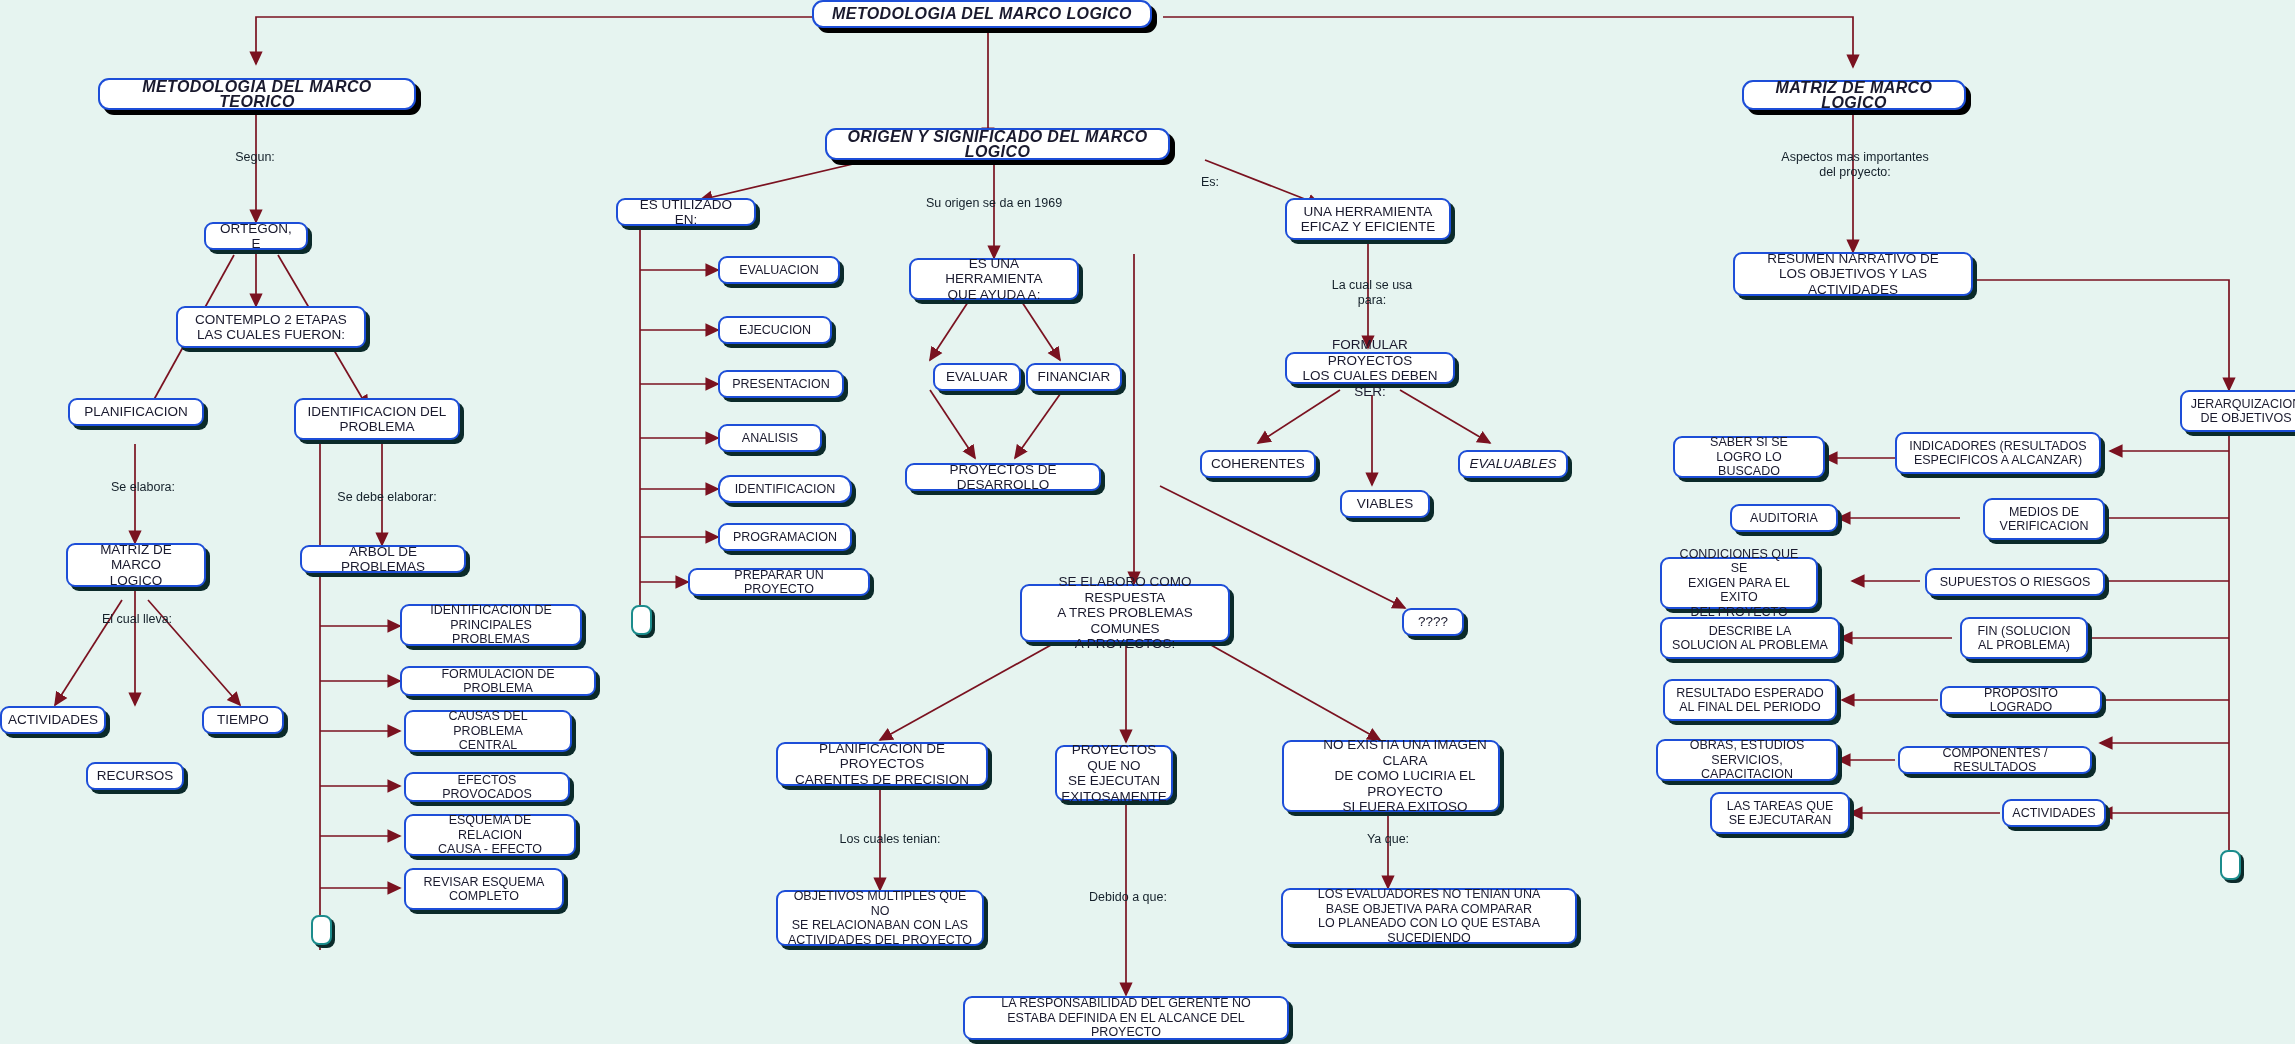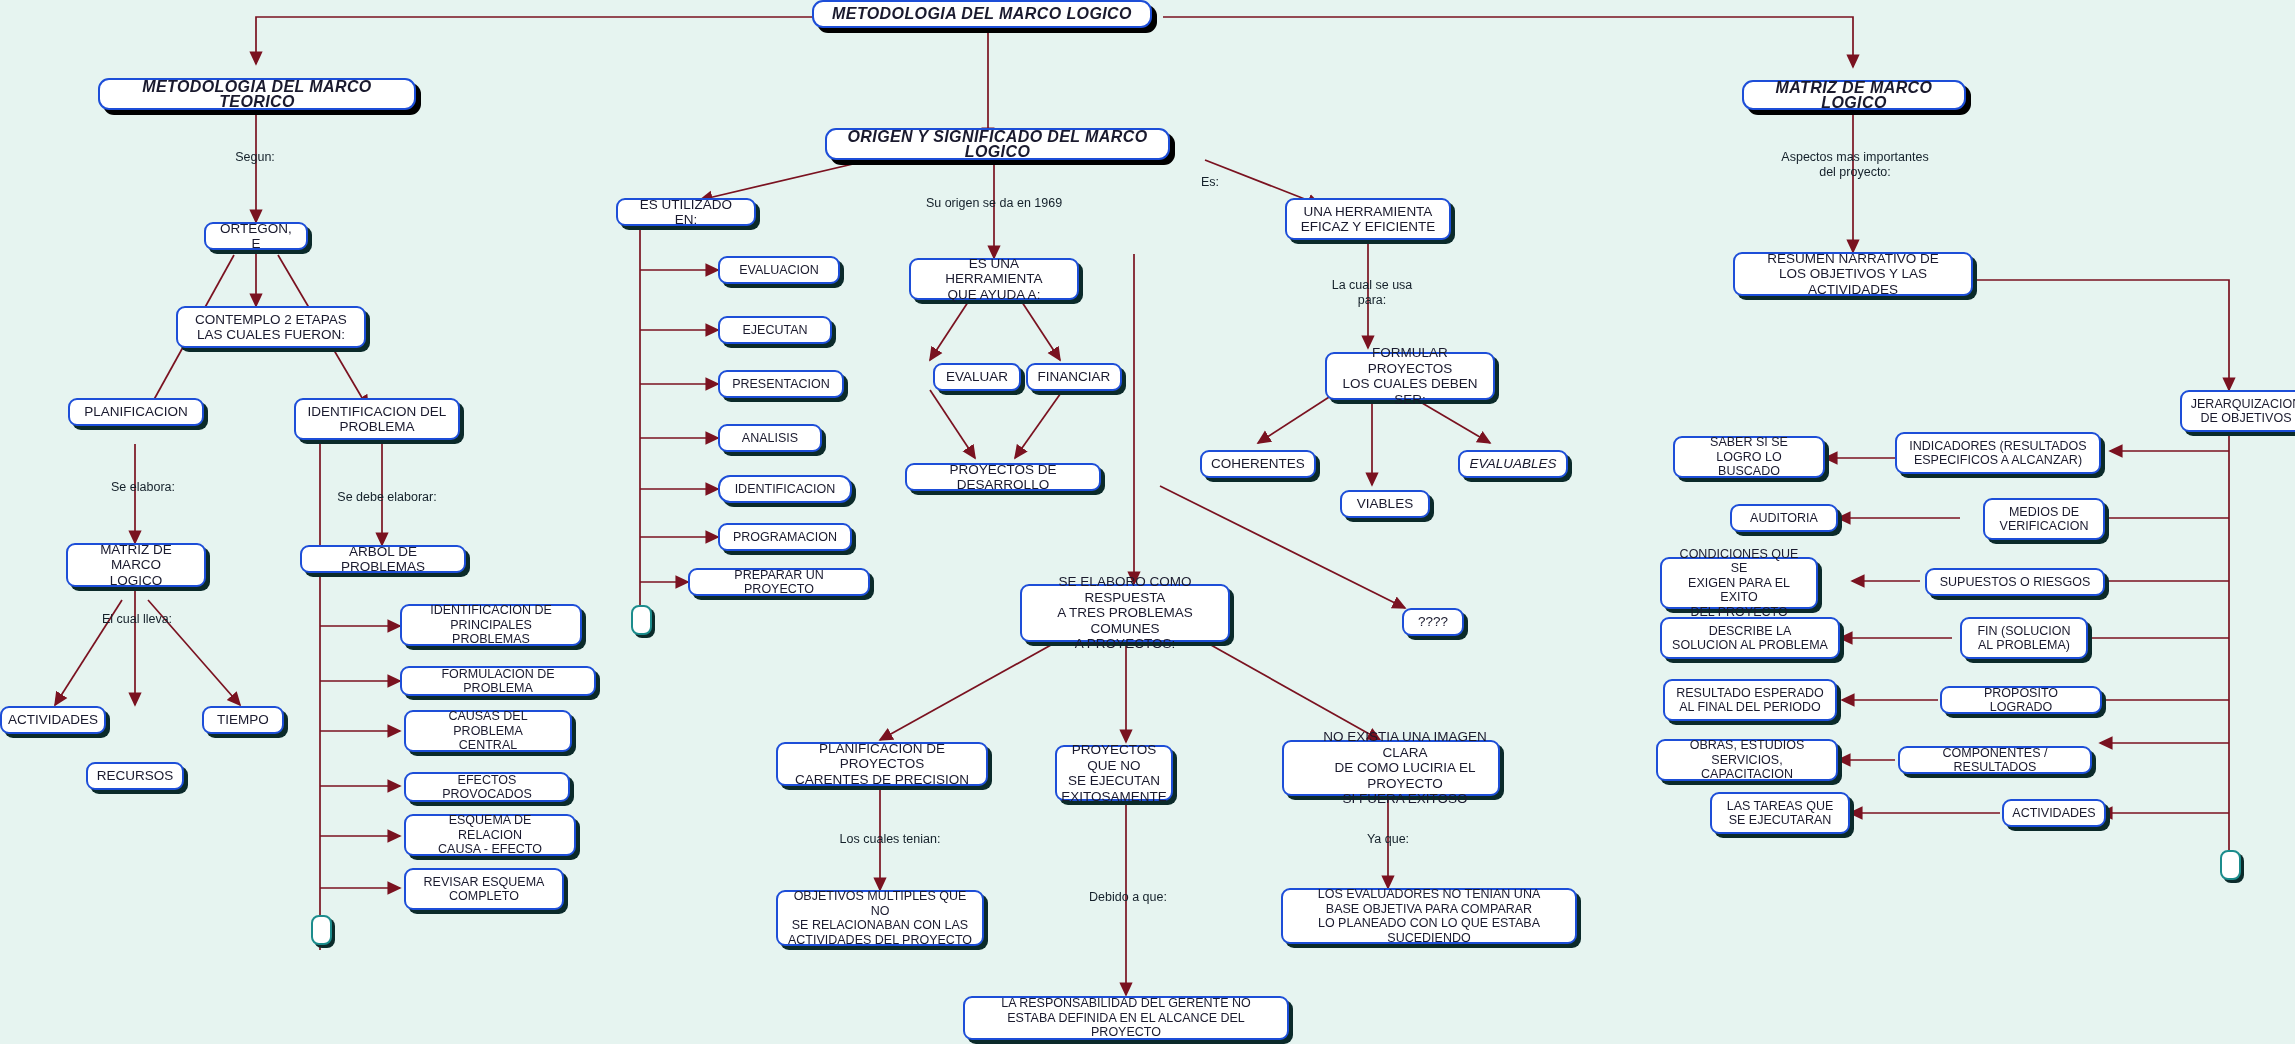--- a/index.html
+++ b/index.html
@@ -204,21 +204,21 @@
 COMPLETO</div>
 
   <div class="stub" style="left:311px;top:915px;"></div>
 
   <div class="node title" style="left:825px;top:128px;width:345px;height:32px;">ORIGEN Y SIGNIFICADO DEL MARCO LOGICO</div>
 
   <div class="node" style="left:616px;top:198px;width:140px;height:28px;">ES UTILIZADO EN:</div>
 
   <div class="node small" style="left:718px;top:256px;width:122px;height:28px;">EVALUACION</div>
 
-  <div class="node small" style="left:718px;top:316px;width:114px;height:28px;">EJECUTAN</div>
+  <div class="node small" style="left:718px;top:316px;width:114px;height:28px;">EJECUCION</div>
 
   <div class="node small" style="left:718px;top:370px;width:126px;height:28px;">PRESENTACION</div>
 
   <div class="node small" style="left:718px;top:424px;width:104px;height:28px;">ANALISIS</div>
 
   <div class="node small" style="left:718px;top:475px;width:134px;height:28px;border-radius:12px;">IDENTIFICACION</div>
 
   <div class="node small" style="left:718px;top:523px;width:134px;height:28px;">PROGRAMACION</div>
 
   <div class="node small" style="left:688px;top:568px;width:182px;height:28px;">PREPARAR UN PROYECTO</div>
@@ -237,21 +237,21 @@
   <div class="node" style="left:905px;top:463px;width:196px;height:28px;">PROYECTOS DE DESARROLLO</div>
 
   <div class="lbl" style="left:1180px;top:175px;width:60px;">Es:</div>
 
   <div class="node" style="left:1285px;top:198px;width:166px;height:42px;">UNA HERRAMIENTA
 EFICAZ Y EFICIENTE</div>
 
   <div class="lbl" style="left:1308px;top:278px;width:128px;">La cual se usa
 para:</div>
 
-  <div class="node" style="left:1285px;top:352px;width:170px;height:48px;margin-left:40px;">FORMULAR PROYECTOS
+  <div class="node" style="left:1285px;top:352px;width:170px;height:32px;">FORMULAR PROYECTOS
 LOS CUALES DEBEN SER:</div>
 
   <div class="node" style="left:1200px;top:450px;width:116px;height:28px;">COHERENTES</div>
 
   <div class="node" style="left:1340px;top:490px;width:90px;height:28px;">VIABLES</div>
 
   <div class="node" style="left:1458px;top:450px;width:110px;height:28px;font-style:italic;">EVALUABLES</div>
 
   <div class="node" style="left:1402px;top:608px;width:62px;height:28px;">????</div>
 
@@ -259,21 +259,21 @@
 A TRES PROBLEMAS COMUNES
 A PROYECTOS:</div>
 
   <div class="node" style="left:776px;top:742px;width:212px;height:44px;">PLANIFICACION DE PROYECTOS
 CARENTES DE PRECISION</div>
 
   <div class="node" style="left:1055px;top:745px;width:118px;height:56px;">PROYECTOS QUE NO
 SE EJECUTAN
 EXITOSAMENTE</div>
 
-  <div class="node" style="left:1282px;top:740px;width:218px;height:56px;padding-left:37px;">NO EXISTIA UNA IMAGEN CLARA
+  <div class="node" style="left:1282px;top:740px;width:218px;height:72px;padding-left:37px;">NO EXISTIA UNA IMAGEN CLARA
 DE COMO LUCIRIA EL PROYECTO
 SI FUERA EXITOSO</div>
 
   <div class="lbl" style="left:810px;top:832px;width:160px;">Los cuales tenian:</div>
 
   <div class="lbl" style="left:1060px;top:890px;width:136px;">Debido a que:</div>
 
   <div class="lbl" style="left:1330px;top:832px;width:116px;">Ya que:</div>
 
   <div class="node small" style="left:963px;top:996px;width:326px;height:44px;">LA RESPONSABILIDAD DEL GERENTE NO

